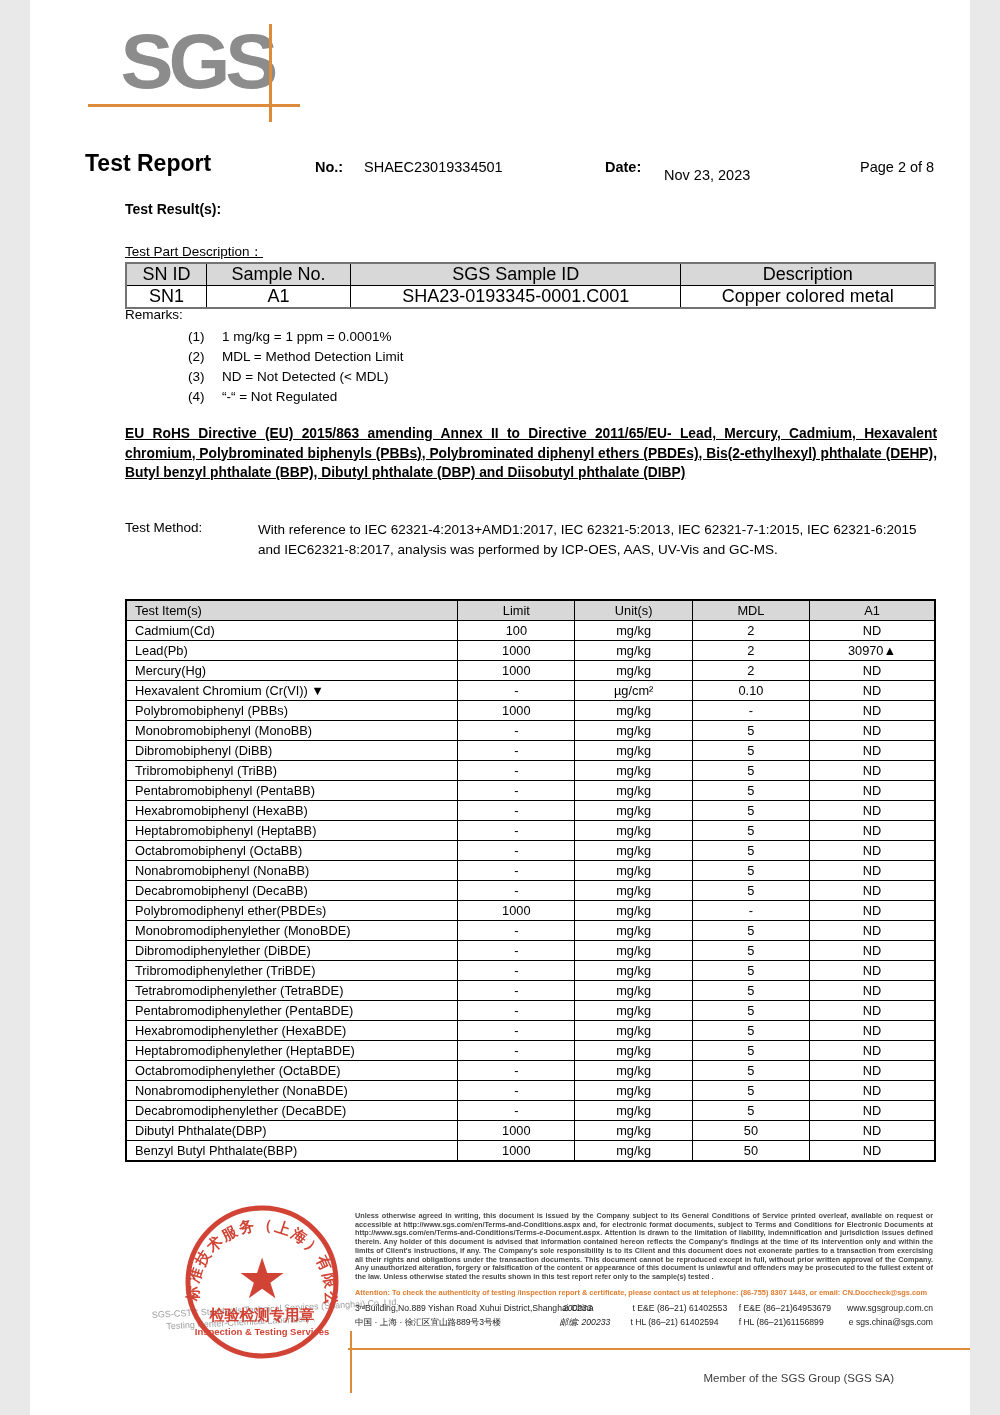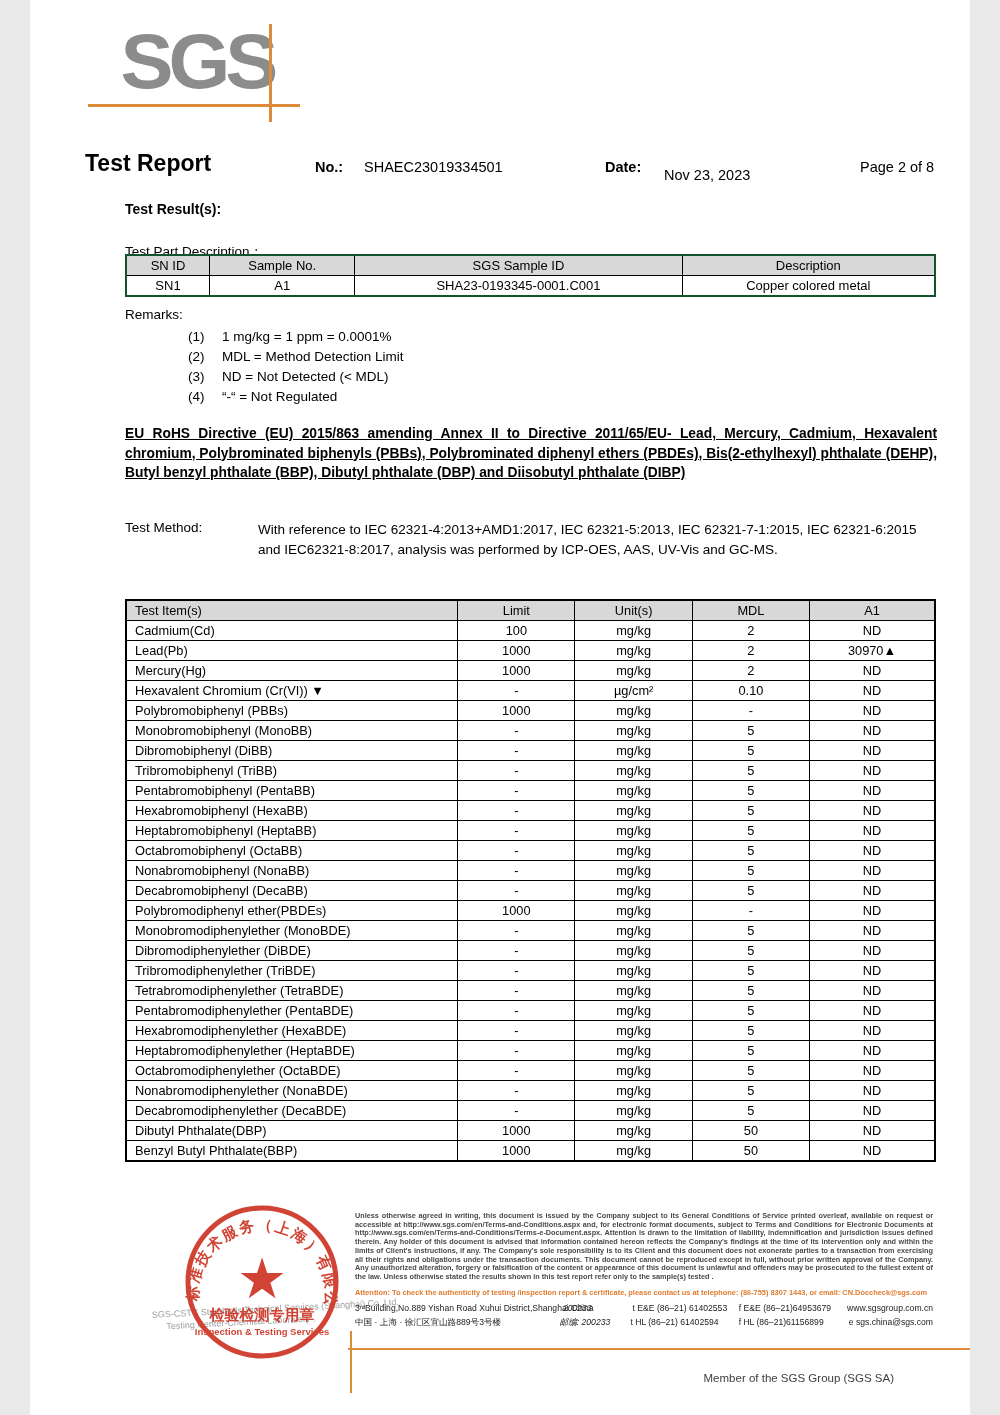--- a/index.html
+++ b/index.html
@@ -21,21 +21,21 @@
   .no-label{position:absolute;left:285px;top:159px;font-size:14.5px;font-weight:bold;}
   .no-value{position:absolute;left:334px;top:159px;font-size:14.5px;}
   .date-label{position:absolute;left:575px;top:159px;font-size:14.5px;font-weight:bold;}
   .date-value{position:absolute;left:634px;top:159px;font-size:14.5px;margin-top:8px;}
   .page-info{position:absolute;left:830px;top:159px;font-size:14.5px;}
   
   .test-results-heading{position:absolute;left:95px;top:201px;font-size:14px;font-weight:bold;}
   .part-heading{position:absolute;left:95px;top:243px;font-size:13.5px;text-decoration:underline;}
   
   table{border-collapse:collapse;}
-  .part-table{position:absolute;left:95px;top:254px;width:811px;font-size:13px;border:2px solid #14532d;}
+  .part-table{position:absolute;left:95px;top:262px;width:811px;font-size:18px;border:2px solid #737373;}
   .part-table th,.part-table td{border:1px solid #000;height:19px;text-align:center;padding:0 4px;font-weight:normal;}
   .part-table th{background:#d8d8d8;}
   .remarks-heading{position:absolute;left:95px;top:307px;font-size:13.5px;}
   .remarks-list{position:absolute;left:158px;top:327px;font-size:13.5px;}
   .remark-item{display:flex;height:20px;line-height:20px;}
   .remark-no{width:28px;}
   .remark-text{margin-left:6px;}
   .rohs{position:absolute;left:95px;top:424px;width:812px;font-size:13.8px;font-weight:bold;
         text-decoration:underline;line-height:19.5px;text-align:justify;}
   .method-label{position:absolute;left:95px;top:520px;font-size:13.5px;}

